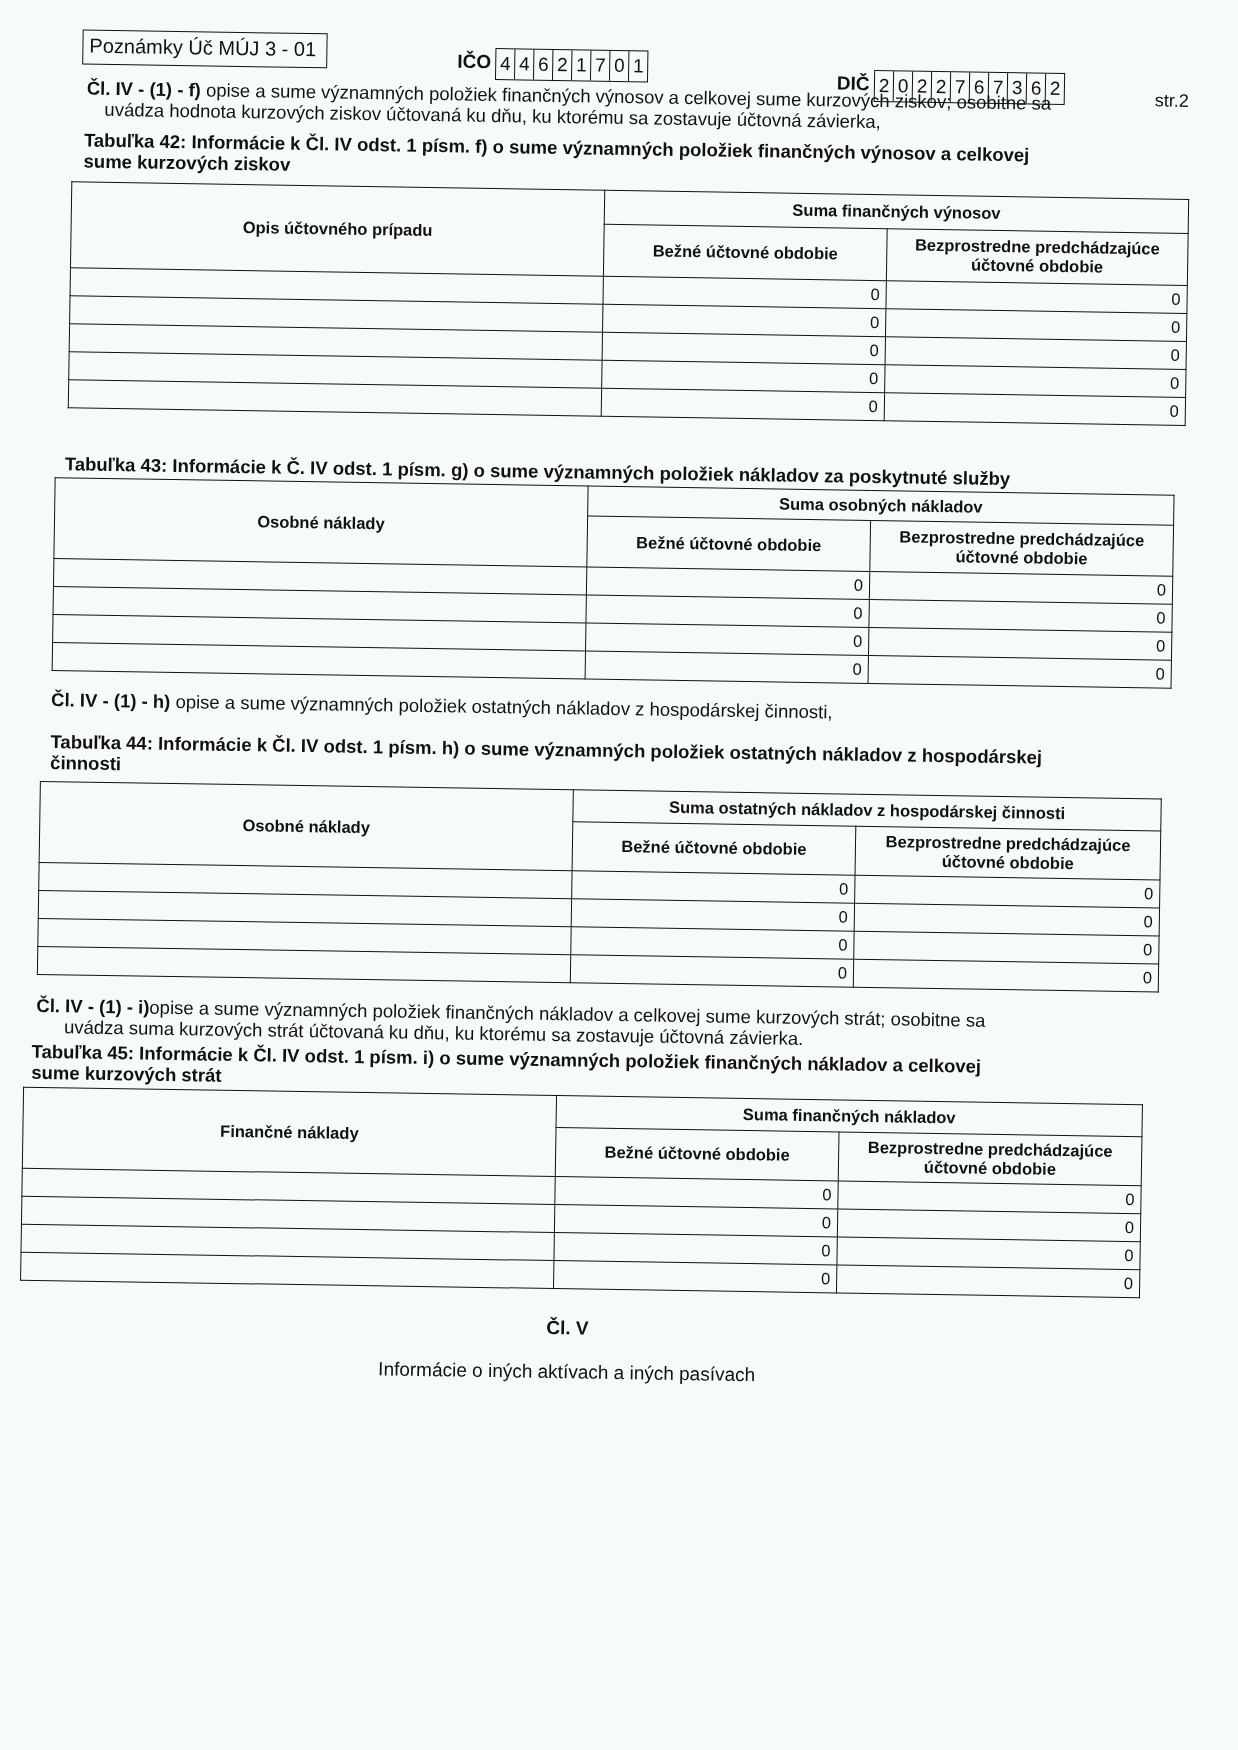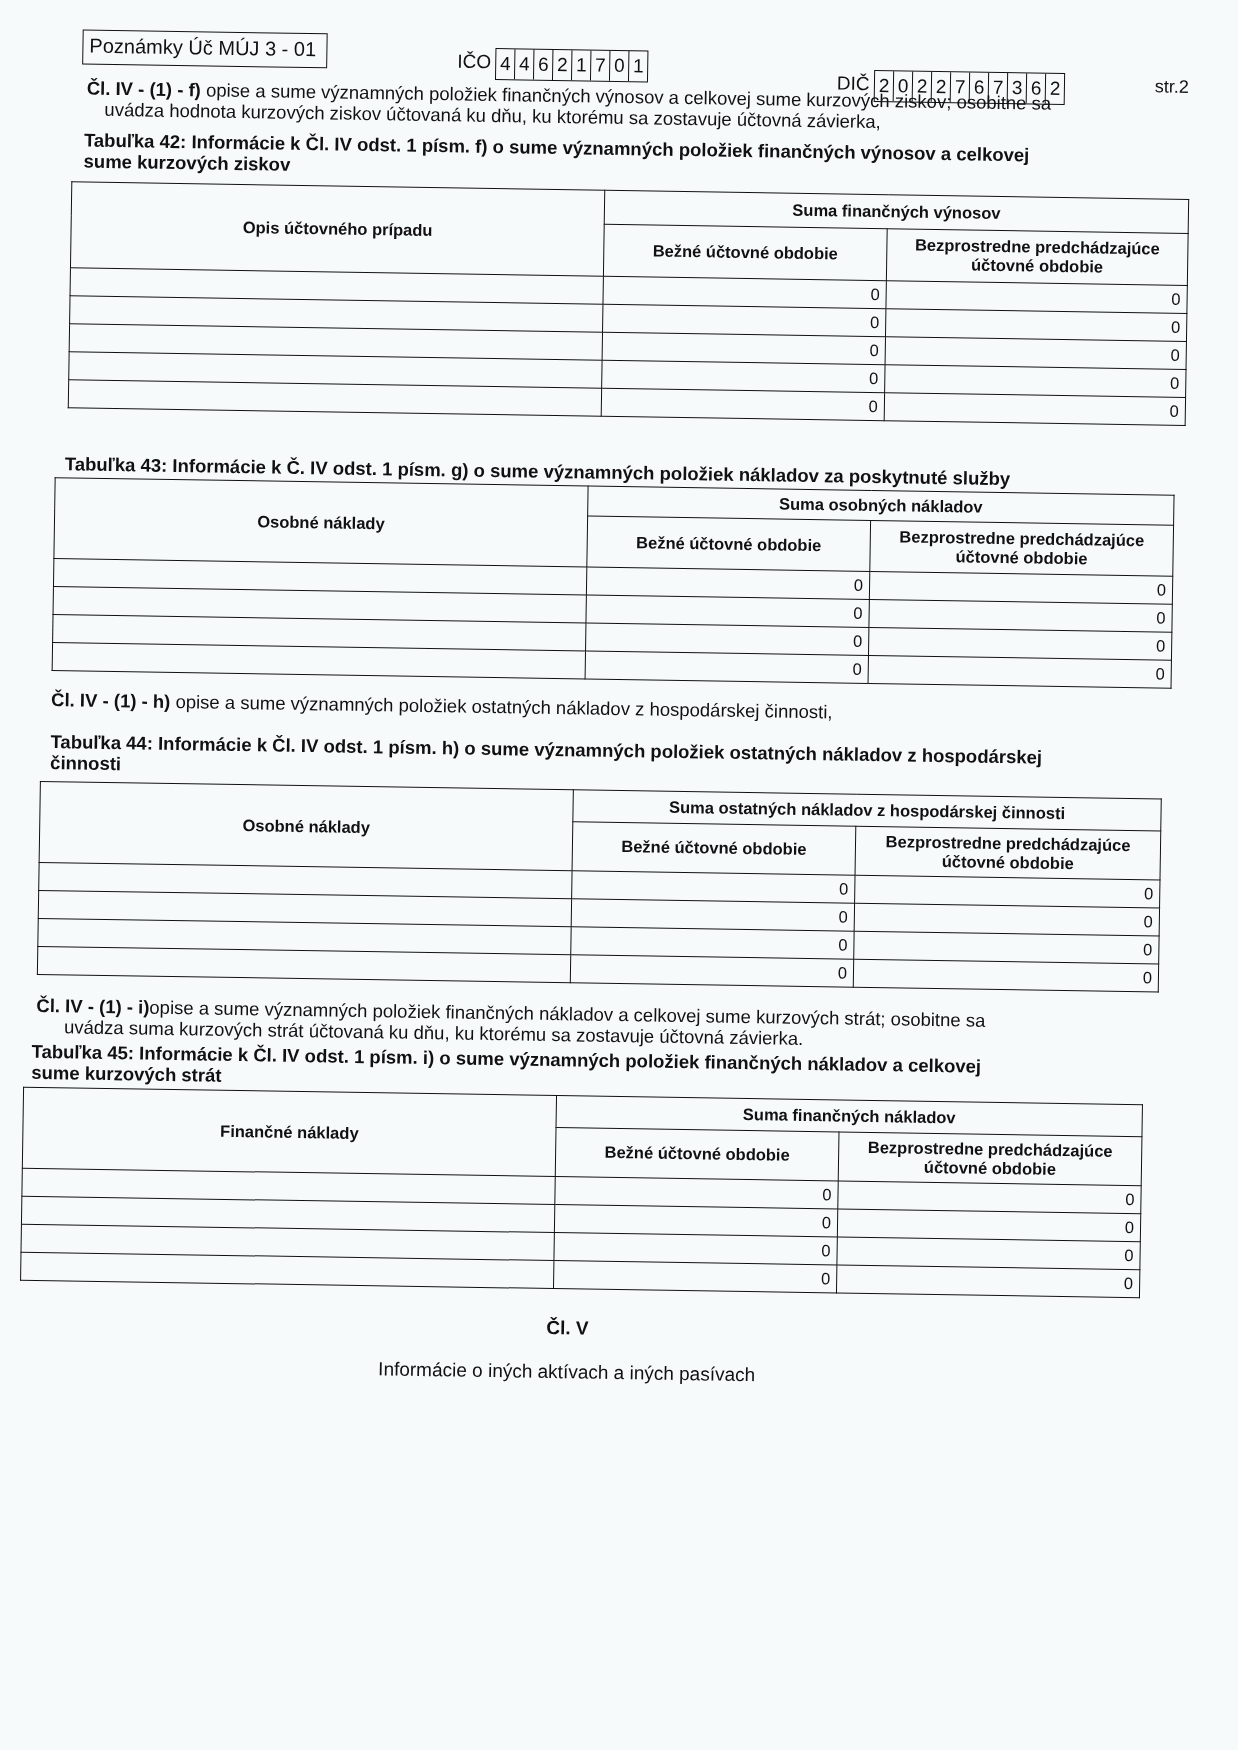--- a/index.html
+++ b/index.html
@@ -1,21 +1,21 @@
 <!DOCTYPE html>
 <html><head>
 <meta charset="utf-8">
 <style>
   html, body { margin:0; padding:0; }
   body { width:1238px; height:1750px; background:#f7fafb; position:relative; overflow:hidden;
          font-family:"Liberation Sans", sans-serif; color:#111; }
   .page { position:absolute; left:0; top:0; width:1238px; height:1750px; transform:rotate(0.9deg); transform-origin:50% 30%; }
   .abs { position:absolute; }
   .formbox { left:75px; top:38px; border:1.5px solid #111; padding:4px 10px 6px 6px; font-size:20px; }
-  .idlabel { font-size:19px; }
+  .idlabel { font-size:19px;font-weight:bold; }
   .digits { display:inline-flex; border:1.5px solid #111; vertical-align:middle; }
   .digits span { display:inline-block; width:18px; height:30px; line-height:30px; text-align:center; font-size:19px; border-right:1.5px solid #111; }
   .digits span:last-child { border-right:none; }
   .para { font-size:18.5px; line-height:21px; }
   .para b { font-weight:bold; }
   .ttitle { font-size:18.5px; font-weight:bold; line-height:21px; }
   table.t { position:absolute; border-collapse:collapse; font-size:16.5px; }
   table.t td { border:1.5px solid #111; padding:0 6px; height:27px; }
   table.t td.hd { text-align:center; font-weight:bold; }
   table.t td.num { text-align:right; }
@@ -50,21 +50,21 @@
         <span>2</span>
         <span>2</span>
         <span>7</span>
         <span>6</span>
         <span>7</span>
         <span>3</span>
         <span>6</span>
         <span>2</span>
       </span>
   </div>
-  <div class="abs" style="left:1148px; top:68px; font-size:18px;">str.2</div>
+  <div class="abs" style="left:1148px; top:82px; font-size:18px;">str.2</div>
 
   <div class="abs para" style="left:80px; top:86px; width:1100px;">
     <div><b>Čl. IV - (1) - f)</b><span> opise a sume významných položiek finančných výnosov a celkovej sume kurzových ziskov; osobitne sa</span></div>
     <div style="padding-left:18px;">uvádza hodnota kurzových ziskov účtovaná ku dňu, ku ktorému sa zostavuje účtovná závierka,</div>
   </div>
 
   <div class="abs ttitle" style="left:78px; top:138px; width:1120px;">
     <div>Tabuľka 42: Informácie k Čl. IV odst. 1 písm. f) o sume významných položiek finančných výnosov a celkovej</div>
     <div>sume kurzových ziskov</div>
   </div>

